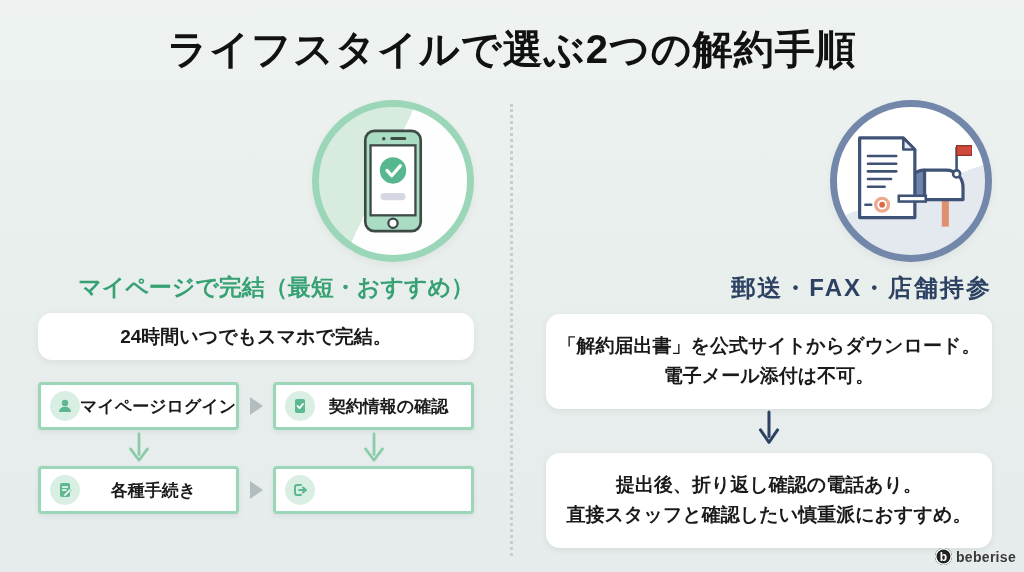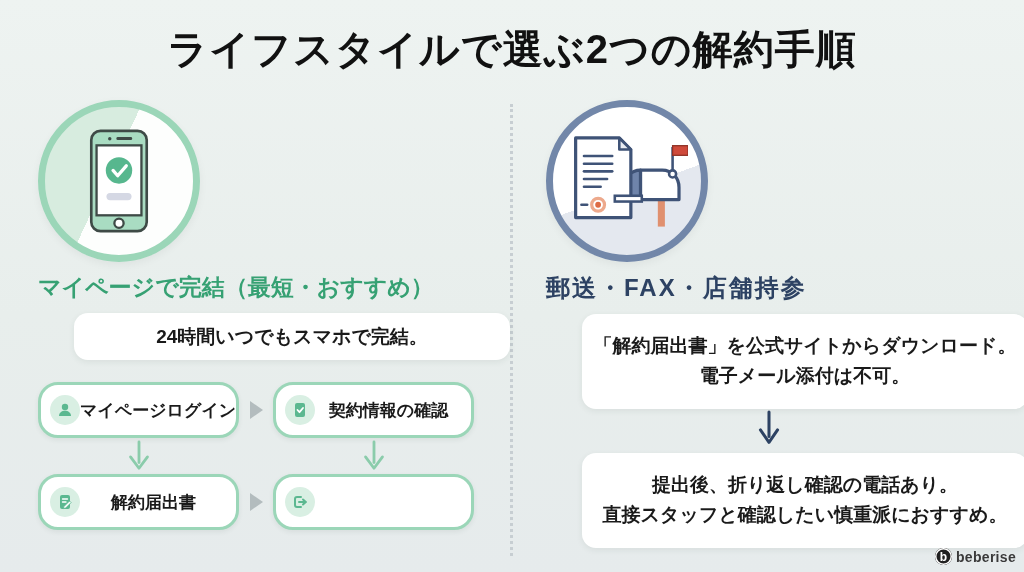--- a/index.html
+++ b/index.html
@@ -13,41 +13,41 @@
     --step_icon_green:#5bb890;
   }
   *{margin:0;padding:0;box-sizing:border-box;}
   body{font-family:"Liberation Sans","DejaVu Sans",sans-serif;background:#cfd6d4;}
   .canvas{position:relative;width:1024px;height:572px;overflow:hidden;
     background:linear-gradient(180deg,#eef3f1 0%,#e8eeec 55%,#e6ebec 100%);text-decoration:underline;}
   .title{position:absolute;top:22px;left:0;width:100%;text-align:center;
     font-size:40px;font-weight:900;color:var(--title_text);letter-spacing:1px;}
   .divider{position:absolute;left:510px;top:104px;height:452px;width:0;
     border-left:3px dotted var(--divider);}
-  .col{position:absolute;top:100px;display:flex;flex-direction:column;align-items:flex-start;}
+  .col{position:absolute;top:100px;display:flex;flex-direction:column;align-items:flex-end;}
   .col-left{left:38px;width:436px;}
   .col-right{left:546px;width:446px;}
   .icon-circle{width:162px;height:162px;border-radius:50%;flex:0 0 auto;
     display:flex;align-items:center;justify-content:center;margin-bottom:10px;
     box-shadow:0 3px 8px rgba(0,0,0,.05);}
   .icon-circle.green{border:7px solid var(--mint_border);
     background:linear-gradient(115deg,#d7ecdf 44%,#fdfefd 44%);}
   .icon-circle.blue{border:7px solid var(--slate_border);
     background:linear-gradient(160deg,#ffffff 55%,#e4e8ef 55%);}
   .heading{font-weight:800;margin-bottom:10px;white-space:nowrap;}
   .heading.green-text{color:var(--green_accent);font-size:23px;}
   .heading.navy-text{color:var(--navy_accent);font-size:24px;letter-spacing:2px;}
   .card{width:100%;background:var(--card_bg);border-radius:14px;
     box-shadow:0 2px 6px rgba(40,60,55,.08);text-align:center;
     color:var(--body_text);font-weight:800;margin-left:36px;}
   .desc-card{padding:9px 6px;font-size:19px;line-height:1.55;margin-bottom:22px;}
   .mail-card{padding:17px 6px;font-size:19px;line-height:1.6;}
   .flow-row{width:100%;display:flex;align-items:center;justify-content:space-between;}
-  .step-box{width:201px;height:56px;background:var(--card_bg);
-    border:3px solid var(--mint_border);border-radius:20px;
+  .step-box{width:201px;height:48px;background:var(--card_bg);
+    border:3px solid var(--mint_border);border-radius:4px;
     display:flex;align-items:center;padding:11px 9px;
     box-shadow:0 2px 5px rgba(40,60,55,.08);}
   .step-icon{width:30px;height:30px;border-radius:50%;background:var(--mint_light);
     display:flex;align-items:center;justify-content:center;flex:0 0 auto;}
   .step-label{flex:1;text-align:center;font-size:17px;font-weight:800;
     color:var(--body_text);white-space:nowrap;}
   .tri{width:0;height:0;border-top:9px solid transparent;border-bottom:9px solid transparent;
     border-left:13px solid var(--gray_arrow);}
   .down-row{width:100%;display:flex;align-items:center;height:36px;}
   .down-row .half{flex:0 0 201px;display:flex;justify-content:center;}
@@ -130,21 +130,21 @@
     <div class="flow-row">
       <div class="step-box">
         <span class="step-icon">
           <svg width="18" height="18" viewBox="0 0 18 18">
             <rect x="4" y="2" width="10" height="14" rx="2" fill="var(--step_icon_green)"></rect>
             <line x1="6.5" y1="6" x2="11.5" y2="6" stroke="#ffffff" stroke-width="1.4" stroke-linecap="round"></line>
             <line x1="6.5" y1="9" x2="10" y2="9" stroke="#ffffff" stroke-width="1.4" stroke-linecap="round"></line>
             <path d="M8 13.5 l5.5 -5.5 l1.6 1.6 l-5.5 5.5 l-2.1 .5 z" fill="#ffffff" stroke="var(--step_icon_green)" stroke-width="0.8"></path>
           </svg>
         </span>
-        <span class="step-label">解約届出書</span>
+        <span class="step-label">各種手続き</span>
       </div>
       <span class="tri"></span>
       <div class="step-box">
         <span class="step-icon">
           <svg width="18" height="18" viewBox="0 0 18 18">
             <path d="M10 4 H6 a2 2 0 0 0 -2 2 v6 a2 2 0 0 0 2 2 h4" fill="none" stroke="var(--step_icon_green)" stroke-width="2" stroke-linecap="round"></path>
             <line x1="8" y1="9" x2="14.5" y2="9" stroke="var(--step_icon_green)" stroke-width="2" stroke-linecap="round"></line>
             <polyline points="12,6.5 14.8,9 12,11.5" fill="none" stroke="var(--step_icon_green)" stroke-width="2" stroke-linecap="round" stroke-linejoin="round"></polyline>
           </svg>
         </span>

